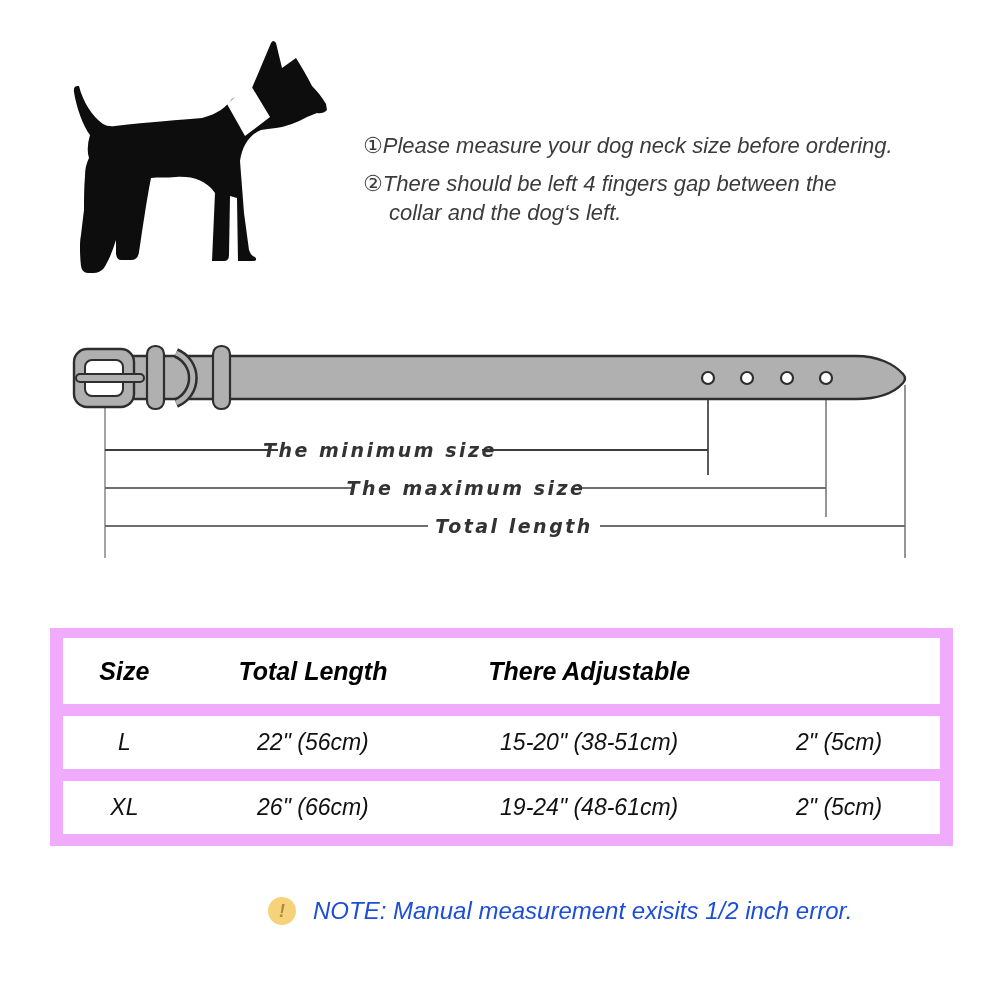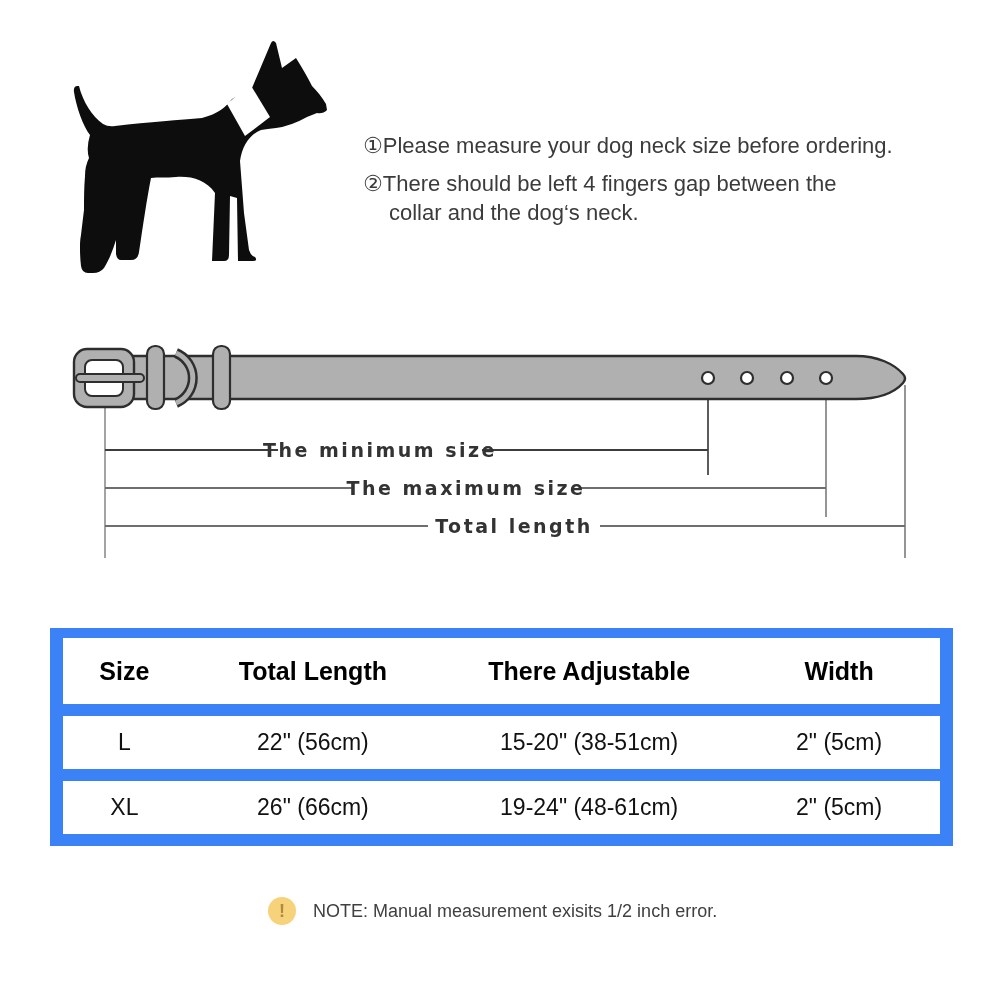--- a/index.html
+++ b/index.html
@@ -1,41 +1,41 @@
 <!DOCTYPE html>
 <html><head>
 <meta charset="utf-8">
 <style>
   html,body{margin:0;padding:0;background:#ffffff;}
   body{font-family:"Liberation Sans","DejaVu Sans",sans-serif;}
-  .canvas{position:relative;width:1000px;height:1000px;background:#ffffff;overflow:hidden;}
+  .canvas{position:relative;width:1000px;height:1000px;background:#ffffff;overflow:hidden;font-style:italic;}
 
   
   .instructions{position:absolute;left:363px;top:131px;width:585px;color:#3b3b3b;font-size:22px;line-height:29px;}
   .instr-item{position:relative;padding-left:26px;text-indent:-26px;margin-bottom:9px;}
   .instr-num{display:inline;}
 
   
   .dog-svg{position:absolute;left:60px;top:30px;}
   .collar-svg{position:absolute;left:0px;top:340px;}
   .measure-label{font-family:"DejaVu Sans","Liberation Sans",sans-serif;font-weight:bold;font-size:19px;letter-spacing:2.5px;fill:#333333;}
 
   
-  .size-table{position:absolute;left:50px;top:628px;width:903px;background:#3b82f6;padding:10px 13px 12px 13px;box-sizing:border-box;display:flex;flex-direction:column;gap:12px;}
+  .size-table{position:absolute;left:50px;top:628px;width:903px;background:#f0abfc;padding:10px 13px 12px 13px;box-sizing:border-box;display:flex;flex-direction:column;gap:12px;}
   .t-row{background:#ffffff;display:grid;grid-template-columns:14% 29% 34% 23%;align-items:center;}
   .t-row.header{height:66px;}
   .t-row.body{height:53px;}
   .t-cell{text-align:center;}
   .header .t-cell{font-weight:bold;font-size:25px;color:#000000;}
   .body .t-cell{font-size:23px;color:#111111;}
 
   
   .note{position:absolute;left:268px;top:897px;display:flex;align-items:center;gap:17px;}
   .note-icon{width:28px;height:28px;border-radius:50%;background:#f6d27a;color:#ad8a3f;font-weight:bold;font-size:18px;display:flex;align-items:center;justify-content:center;flex:0 0 auto;}
-  .note-text{font-size:18px;color:#404040;white-space:nowrap;text-align:right;}
+  .note-text{font-size:24px;color:#1d4ed8;white-space:nowrap;text-align:right;}
 </style>
 </head>
 <body>
 
 <div class="canvas">
 
   <svg class="dog-svg" width="280" height="270" viewBox="0 0 280 270">
     <path fill="#0d0d0d" d="
       M 192,58
       L 211,13 Q 213,9 216,13
@@ -71,21 +71,21 @@
       Q 48,97 55,96
       C 90,92 120,90 142,88
       C 158,84 166,77 172,69
       Z"></path>
     <polygon fill="#ffffff" points="167,74 190,54 210,87 185,106"></polygon>
   </svg>
 
   <div class="instructions">
     <div class="instr-item"><span class="instr-num">①</span><span>Please measure your dog neck size before ordering.</span></div>
     <div class="instr-item"><span class="instr-num">②</span><span>There should be left 4 fingers gap between the</span><br>
-      <span>collar and the dog‘s neck.</span></div>
+      <span>collar and the dog‘s left.</span></div>
   </div>
 
   <svg class="collar-svg" width="1000" height="230" viewBox="0 0 1000 230">
 
     <line x1="105" y1="67" x2="105" y2="218" stroke="#9a9a9a" stroke-width="1.8"></line>
     <line x1="708" y1="60" x2="708" y2="135" stroke="#4a4a4a" stroke-width="1.8"></line>
     <line x1="826" y1="60" x2="826" y2="177" stroke="#8a8a8a" stroke-width="1.8"></line>
     <line x1="905" y1="45" x2="905" y2="218" stroke="#8a8a8a" stroke-width="1.8"></line>
 
     <path fill="#b0b0b0" stroke="#2e2e2e" stroke-width="2.4" d="M 124,16 H 856 C 878,16 894,24 903,34 Q 907,38.5 903,43 C 894,53 878,59 856,59 H 124 Z"></path>
@@ -116,21 +116,20 @@
     <line x1="105" y1="186" x2="428" y2="186" stroke="#6e6e6e" stroke-width="2"></line>
     <line x1="600" y1="186" x2="905" y2="186" stroke="#6e6e6e" stroke-width="2"></line>
     <text class="measure-label" x="514" y="193" text-anchor="middle">Total length</text>
   </svg>
 
   <div class="size-table">
     <div class="t-row header">
       <div class="t-cell">Size</div>
       <div class="t-cell">Total Length</div>
       <div class="t-cell">There Adjustable</div>
-      <div class="t-cell">Width</div>
     </div>
     <div class="t-row body">
       <div class="t-cell">L</div>
       <div class="t-cell">22" (56cm)</div>
       <div class="t-cell">15-20" (38-51cm)</div>
       <div class="t-cell">2" (5cm)</div>
     </div>
     <div class="t-row body">
       <div class="t-cell">XL</div>
       <div class="t-cell">26" (66cm)</div>

